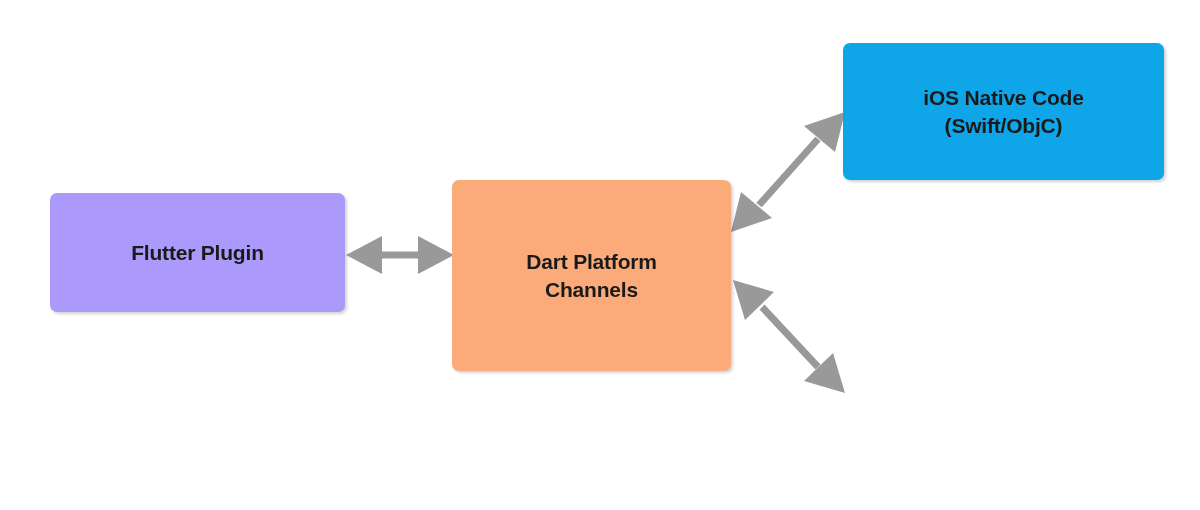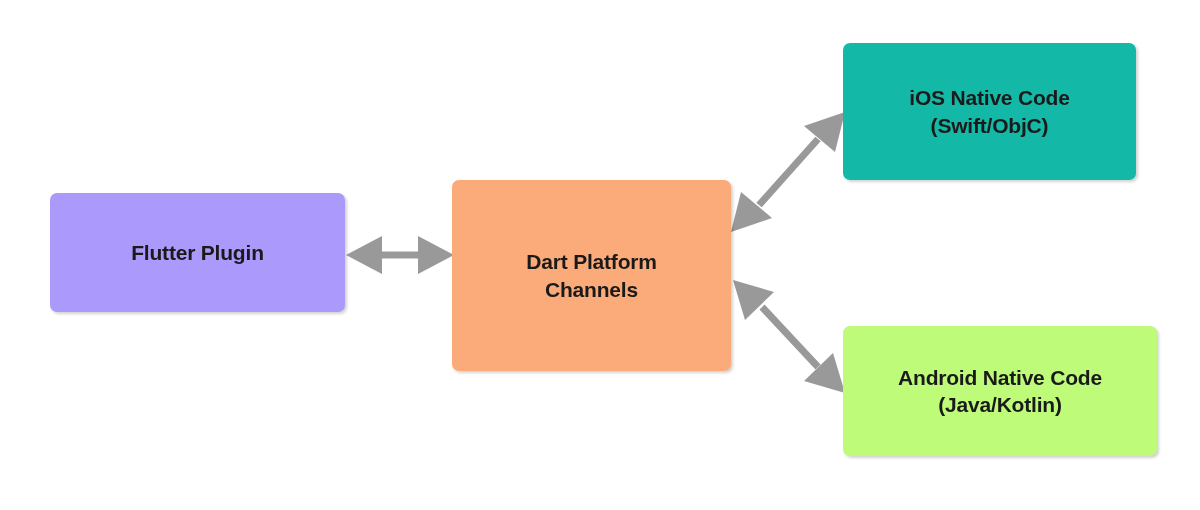--- a/index.html
+++ b/index.html
@@ -37,22 +37,22 @@
   }
   #node-flutter-plugin {
     left: 50px;  top: 193px;  width: 295px; height: 119px;
     background: #ab99fc;
   }
   #node-dart-platform-channels {
     left: 452px; top: 180px;  width: 279px; height: 191px;
     background: #fbab79;
   }
   #node-ios-native-code {
-    left: 843px; top: 43px;   width: 293px; height: 137px;
-    background: #14b8a6;
+    left: 843px; top: 43px;   width: 321px; height: 137px;
+    background: #0ea5e9;
   }
   #node-android-native-code {
     left: 843px; top: 326px;  width: 314px; height: 130px;
     background: #bdfb79;
   }
   #edges {
     position: absolute;
     left: 0; top: 0;
     width: 1200px;
     height: 510px;
@@ -100,18 +100,14 @@
   <div class="node" id="node-dart-platform-channels">
     <span class="label">Dart Platform
 Channels</span>
   </div>
 
   <div class="node" id="node-ios-native-code">
     <span class="label">iOS Native Code
 (Swift/ObjC)</span>
   </div>
 
-  <div class="node" id="node-android-native-code">
-    <span class="label">Android Native Code
-(Java/Kotlin)</span>
-  </div>
 
 </div>
 
 </body></html>

